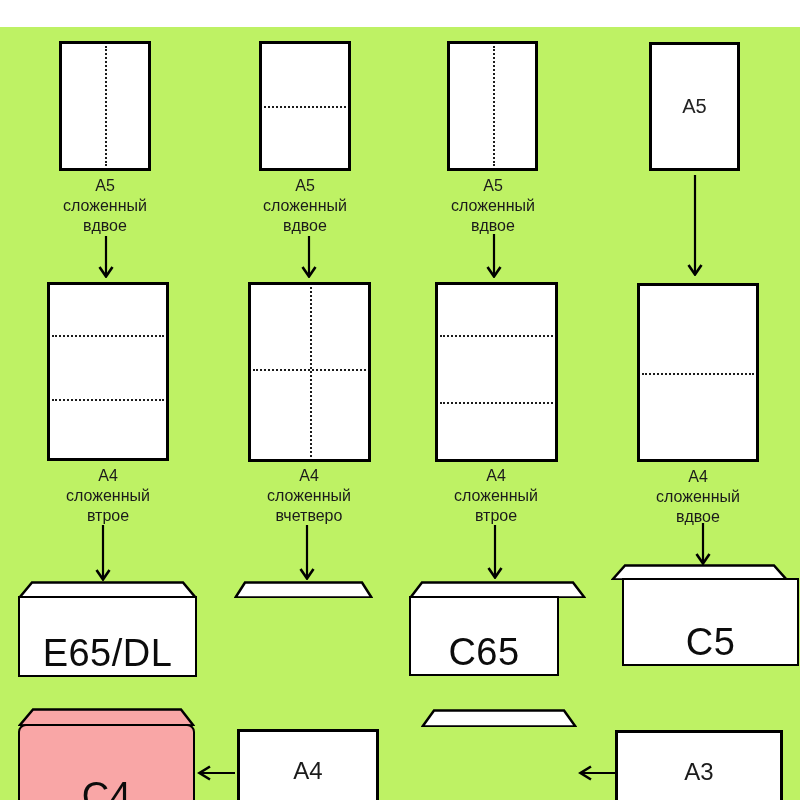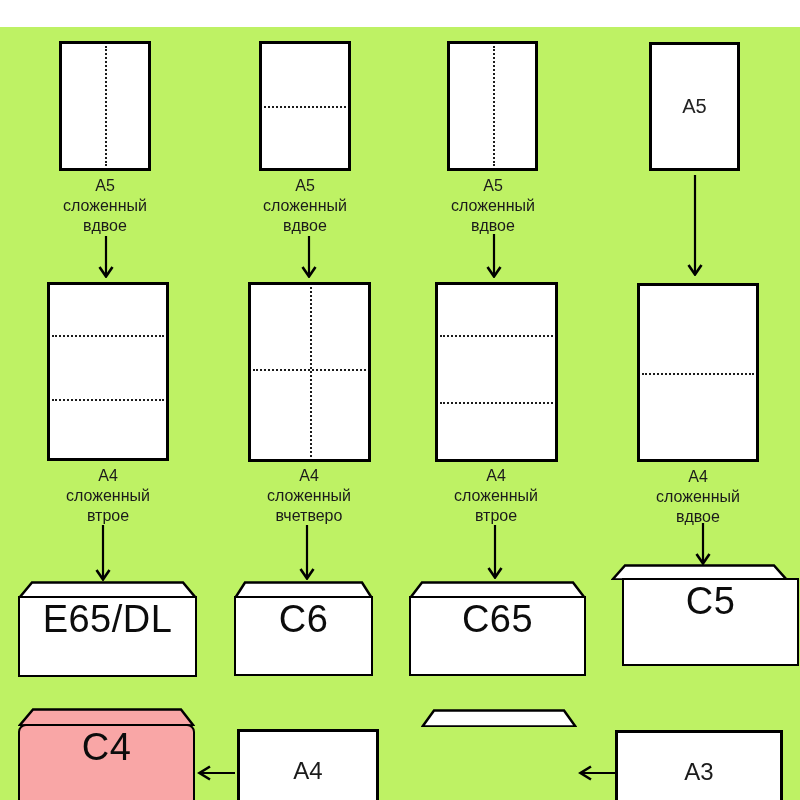--- a/index.html
+++ b/index.html
@@ -21,21 +21,21 @@
   .caption{
     position:absolute;text-align:center;font-size:16px;line-height:20px;
     white-space:pre-line;color:#1b1b1b;
   }
   .inline-label{
     position:absolute;inset:0;display:flex;align-items:center;justify-content:center;
     font-size:20px;color:#222;
   }
   .env-body{
     position:absolute;background:#fff;border:2.5px solid #000;box-sizing:border-box;
-    display:flex;align-items:flex-start;justify-content:center;
+    display:flex;align-items:flex-end;justify-content:center;
     font-size:38px;color:#0c0c0c;letter-spacing:0.5px;
   }
   .box{
     position:absolute;background:#fff;border:3px solid #000;box-sizing:border-box;
     display:flex;align-items:center;justify-content:center;
     font-size:24px;color:#1b1b1b;
   }
   svg.arrow,svg.flap{position:absolute;display:block;}
   .cutline{position:absolute;background:#000;}
 </style>
@@ -139,28 +139,25 @@
   <svg class="flap" style="left:18px;top:554px" width="179" height="17">
     <polygon points="1.5,16.5 14,1.5 165,1.5 177.5,16.5" fill="#fff" stroke="#000" stroke-width="2.5"></polygon>
   </svg>
   <div class="env-body" style="left:18px;top:569px;width:179px;height:81px">
     <span>E65/DL</span>
   </div>
 
   <svg class="flap" style="left:234px;top:554px" width="139" height="17">
     <polygon points="1.5,16.5 11,1.5 128,1.5 137.5,16.5" fill="#fff" stroke="#000" stroke-width="2.5"></polygon>
   </svg>
-  <div class="env-body" style="left:234px;top:569px;width:139px;height:80px">
-    <span>C6</span>
-  </div>
 
   <svg class="flap" style="left:409px;top:554px" width="177" height="17">
     <polygon points="1.5,16.5 13,1.5 164,1.5 175.5,16.5" fill="#fff" stroke="#000" stroke-width="2.5"></polygon>
   </svg>
-  <div class="env-body" style="left:409px;top:569px;width:177px;height:80px">
+  <div class="env-body" style="left:409px;top:569px;width:150px;height:80px">
     <span>C65</span>
   </div>
 
   <svg class="flap" style="left:611px;top:537px" width="177" height="16">
     <polygon points="1.5,15.5 14,1.5 163,1.5 175.5,15.5" fill="#fff" stroke="#000" stroke-width="2.5"></polygon>
   </svg>
   <div class="env-body" style="left:622px;top:551px;width:177px;height:88px">
     <span>C5</span>
   </div>
 

